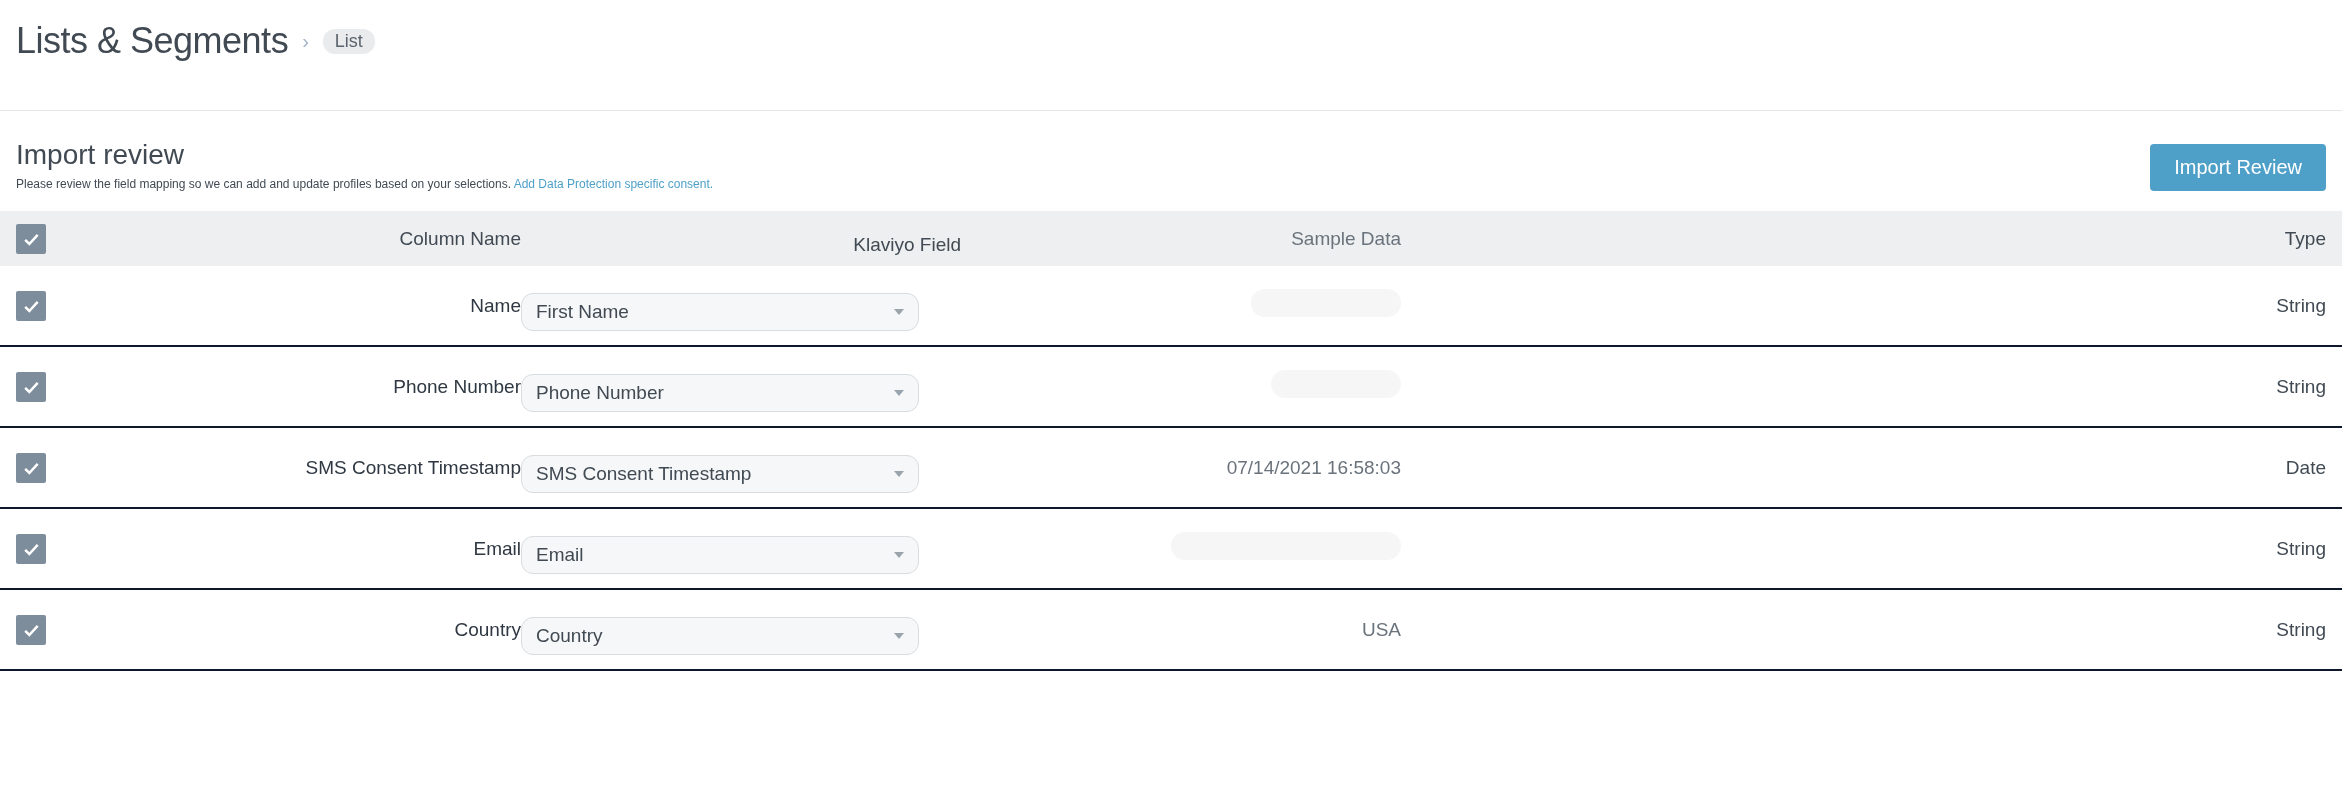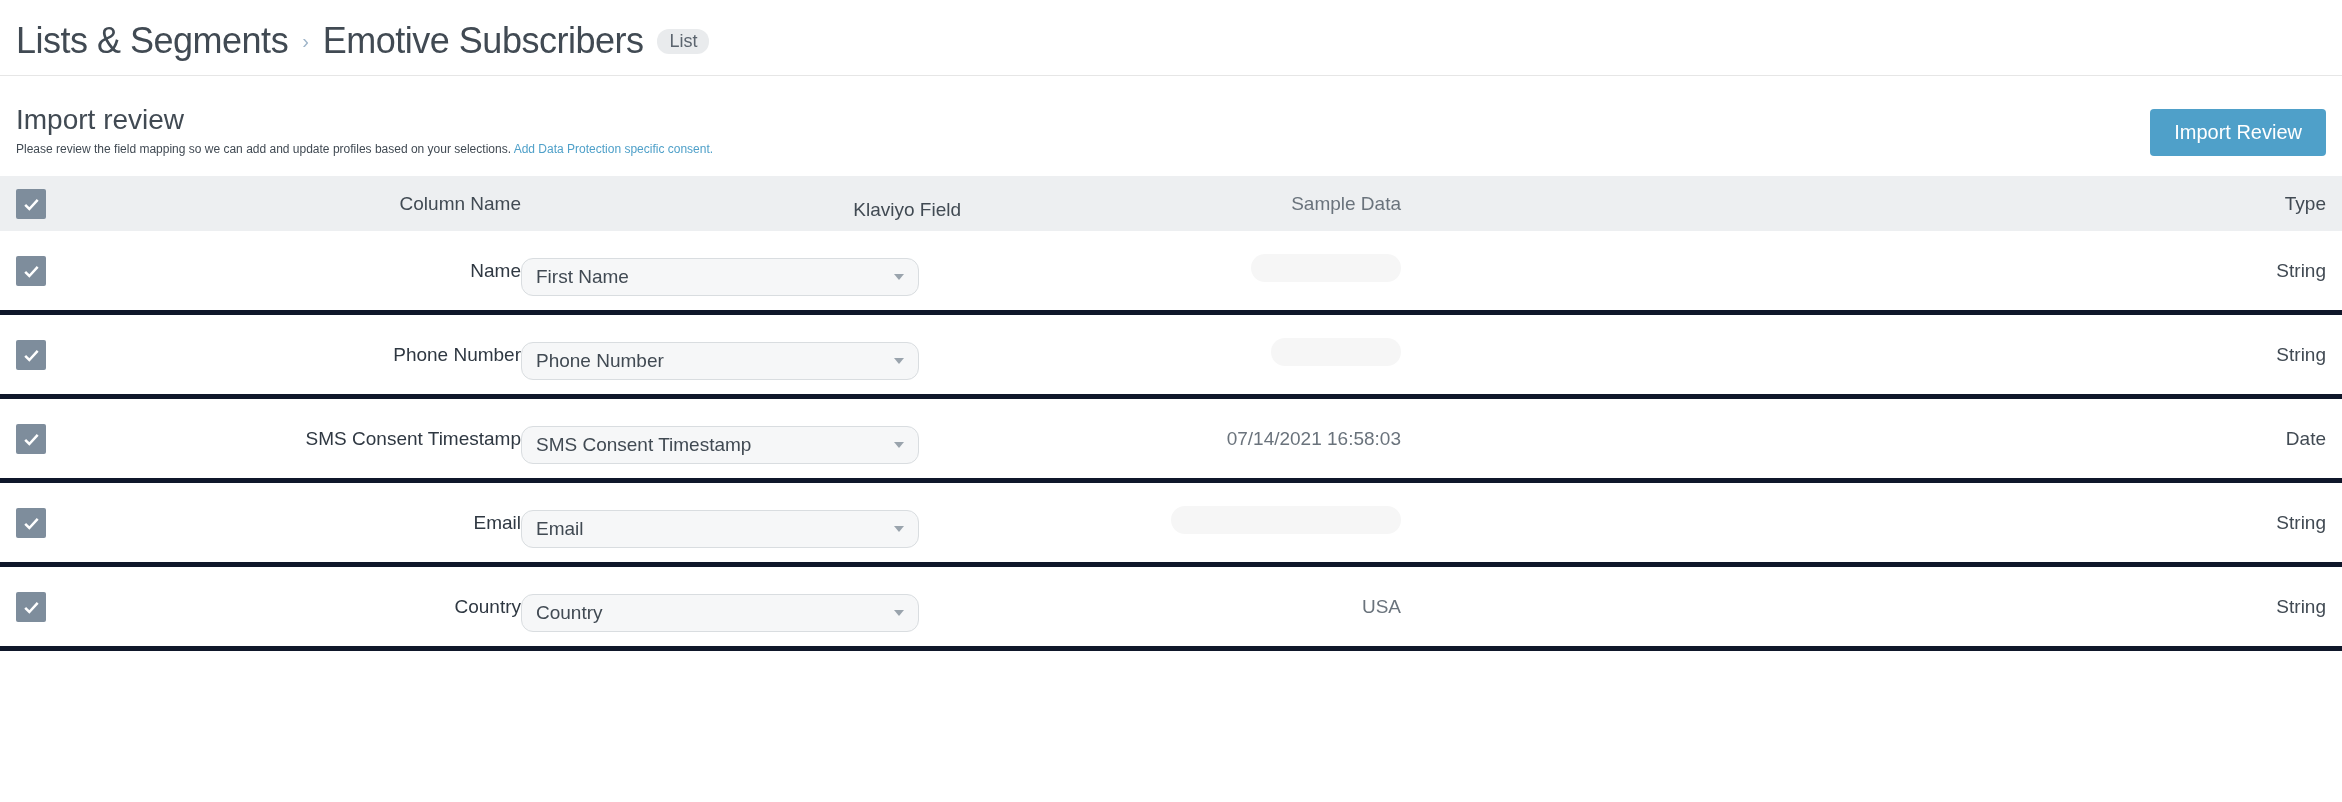--- a/index.html
+++ b/index.html
@@ -1,33 +1,33 @@
 <!DOCTYPE html>
 <html><head>
 <meta charset="utf-8">
 <style>
   * { box-sizing: border-box; margin: 0; padding: 0; }
   html, body { width: 2342px; font-family: -apple-system, BlinkMacSystemFont, "Segoe UI", Helvetica, Arial, sans-serif; color: #414a53; background: #fff; }
   
-  .header { padding: 20px 16px 13px 16px; border-bottom: 1px solid #e6e6e6; display: flex; align-items: center; gap: 14px; }
+  .header { padding: 20px 16px 48px 16px; border-bottom: 1px solid #e6e6e6; display: flex; align-items: center; gap: 14px; }
   .header .crumb-root { font-size: 36px; font-weight: 400; color: #414a53; letter-spacing: -0.5px; cursor: pointer; }
   .header .chevron { color: #9fb5c9; font-size: 20px; }
   .header .crumb-current { font-size: 36px; font-weight: 400; color: #414a53; letter-spacing: -0.5px; }
   .header .badge { background: #e9ebed; color: #5b646e; border-radius: 12px; padding: 2px 12px; font-size: 18px; }
   
   .section { padding: 28px 16px 20px 16px; display: flex; justify-content: space-between; align-items: flex-end; }
   .section-left { }
   .section-title { font-size: 28px; font-weight: 400; color: #414a53; margin-bottom: 6px; }
   .section-desc { font-size: 12px; color: #414a53; }
   .section-desc .link { color: #4fa0c9; cursor: pointer; }
   .btn-primary { background: #4fa0c9; color: #fff; border: none; border-radius: 4px; padding: 12px 24px; font-size: 20px; cursor: pointer; }
   
   .table { width: 100%; text-align: right; }
   .table-header { display: flex; align-items: center; background: #edeff1; padding: 10px 16px; font-size: 19px; color: #414a53; }
-  .table-row { display: flex; align-items: center; padding: 14px 16px; border-bottom: 5px solid #0f172a; font-size: 19px; }
+  .table-row { display: flex; align-items: center; padding: 14px 16px; border-bottom: 2px solid #0f172a; font-size: 19px; }
   
   .col-check { width: 65px; flex-shrink: 0; }
   .col-name { width: 440px; flex-shrink: 0; font-weight: 500; color: #2f3842; }
   .table-header .col-name { font-weight: 400; color: #414a53; }
   .col-field { width: 440px; flex-shrink: 0; margin-top: 13px; }
   .col-sample { width: 440px; flex-shrink: 0; color: #6a737c; }
   .col-type { flex: 1; color: #414a53; }
   
   .checkbox { width: 30px; height: 30px; background: #7e8d9c; border-radius: 2px; display: flex; align-items: center; justify-content: center; cursor: pointer; }
   .checkbox svg { width: 20px; height: 20px; stroke: #fff; stroke-width: 3; fill: none; }
@@ -39,21 +39,20 @@
   .redact.w1 { width: 150px; }
   .redact.w2 { width: 130px; }
   .redact.w3 { width: 230px; }
 </style>
 </head>
 <body>
 
 <div class="header">
   <span class="crumb-root">Lists &amp; Segments</span>
   <span class="chevron">›</span>
-  <span class="crumb-current">Emotive Subscribers</span>
   <span class="badge">List</span>
 </div>
 
 <div class="section">
   <div class="section-left">
     <div class="section-title">Import review</div>
     <div class="section-desc">
       <span>Please review the field mapping so we can add and update profiles based on your selections.</span>
       <span class="link">Add Data Protection specific consent.</span>
     </div>

